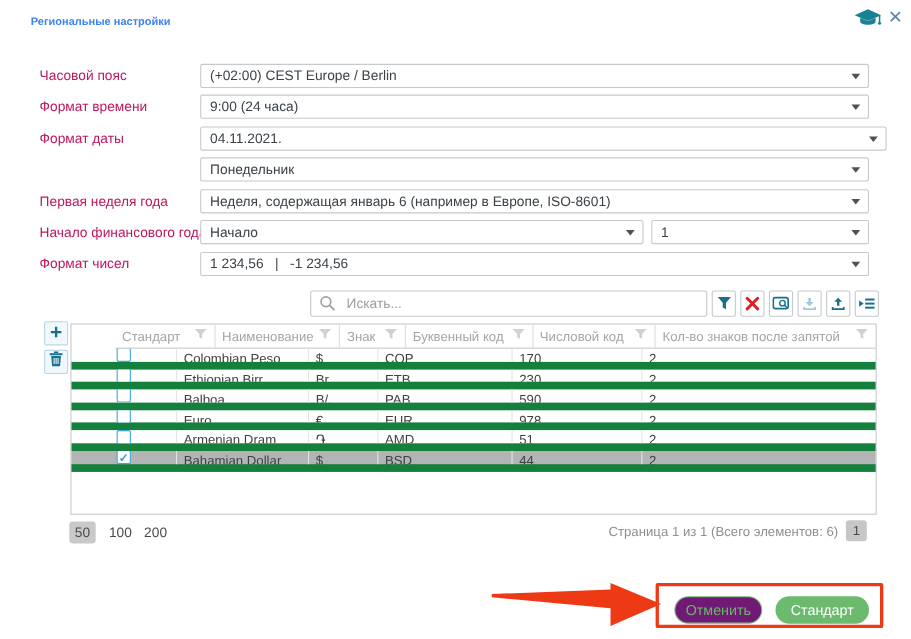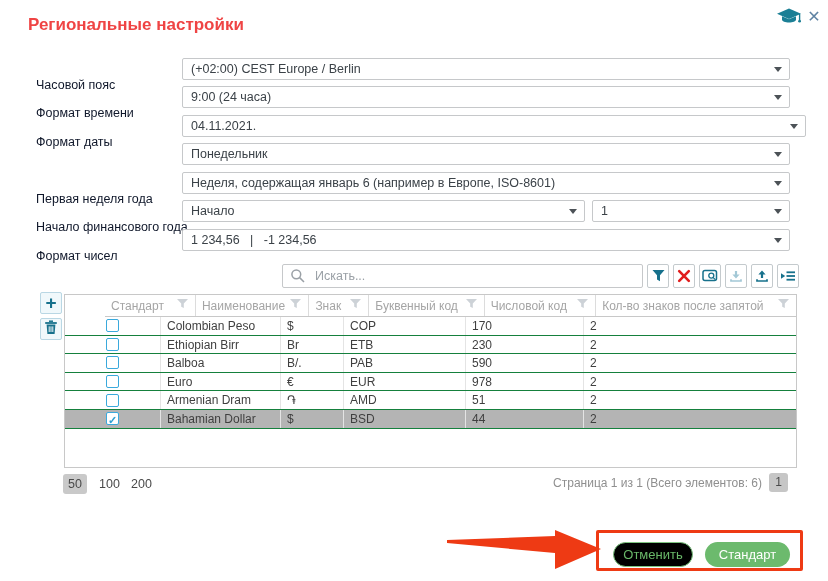--- a/index.html
+++ b/index.html
@@ -1,60 +1,60 @@
 <!DOCTYPE html>
 <html><head>
 <meta charset="utf-8">
 <style>
   * { margin:0; padding:0; box-sizing:border-box; }
   html,body { background:#fff; }
   body { font-family:"Liberation Sans", sans-serif; }
   .dialog { position:relative; width:828px; height:581px; background:#fff; overflow:hidden; }
 
-  .title { position:absolute; left:28px; top:15px; font-size:17px; font-weight:bold; color:#ef4444; }
+  .title { position:absolute; left:28px; top:15px; font-size:10px; font-weight:bold; color:#3b82f6; }
   .cap-btn { position:absolute; left:776px; top:7px; width:26px; height:20px; cursor:pointer; }
   .close-btn { position:absolute; left:804px; top:7px; width:20px; height:20px; font-size:16px; color:#5f83a3; text-align:center; line-height:20px; cursor:pointer; }
 
   .frow { position:absolute; left:0; width:828px; height:22px; }
-  .flabel { position:absolute; left:36px; top:16px; line-height:22px; font-size:12.5px; color:#0f172a; white-space:nowrap; }
+  .flabel { position:absolute; left:36px; top:0; line-height:22px; font-size:12.5px; color:#be185d; white-space:nowrap; }
   .select { position:absolute; top:0; height:22px; border:1px solid #c6c8ca; border-radius:2px; background:#fff; cursor:pointer; }
   .sval { position:absolute; left:8px; top:0; line-height:20px; font-size:12.5px; color:#3b4248; white-space:pre; }
   .arrow { position:absolute; right:7px; top:8px; width:0; height:0; border-left:4px solid transparent; border-right:4px solid transparent; border-top:5px solid #4c5257; }
 
   .searchwrap { position:absolute; left:282px; top:264px; width:361px; height:24px; }
   .search { width:100%; height:100%; border:1px solid #c6c8ca; border-radius:2px; padding:0 8px 0 32px; font-size:12.5px; color:#3b4248; font-family:"Liberation Sans",sans-serif; outline:none; }
   .search::placeholder { color:#9aa0a6; }
   .mag { position:absolute; left:8px; top:4px; }
 
   .tbtn { position:absolute; top:264px; width:22px; height:24px; border:1px solid #c4cacd; border-radius:2px; background:#fff; display:flex; align-items:center; justify-content:center; cursor:pointer; }
 
   .sidebtn { position:absolute; left:40px; width:22px; height:22px; border:1px solid #b9d7e4; border-radius:2px; background:#f0f8fb; display:flex; align-items:center; justify-content:center; cursor:pointer; }
   .plus-glyph { font-size:19px; font-weight:bold; color:#17718c; line-height:18px; }
 
   .grid { position:absolute; left:64px; top:294px; width:733px; height:174px; border:1px solid #c8c8c8; background:#fff; }
   .ghead { display:flex; height:22px; border-bottom:1px solid #c8c8c8;margin-left:40px; }
   .hcell { display:flex; align-items:center; justify-content:space-between; padding:0 6px; font-size:12px; color:#a5a5a5; border-right:1px solid #dcdcdc; overflow:hidden; white-space:nowrap; }
   .hcell:last-child { border-right:none; }
   .hfunnel { flex:none; margin-left:4px; cursor:pointer; }
-  .grow { display:flex; height:18.6px; border-bottom:1px solid #15803d; cursor:pointer; }
+  .grow { display:flex; height:18.6px; border-bottom:7px solid #15803d; cursor:pointer; }
   .gcell { font-size:12px; color:#3f3f3f; line-height:18.6px; padding:0 6px; border-right:1px solid #e4e4e4; overflow:hidden; white-space:nowrap; }
   .gcell:last-child { border-right:none; }
   .grow.selected { background:#b4b4b4; }
   .cbcell { display:flex; align-items:center; justify-content:center; padding:0; }
   .cb { width:13px; height:13px; border:1px solid #3aa9dc; border-radius:2px; background:#fff; position:relative; cursor:pointer; }
   .cb .mark { display:none; position:absolute; left:1px; top:-2px; font-size:11px; font-weight:bold; color:#2e9fd4; }
   .cb.checked .mark { display:block; }
 
   .psize { position:absolute; top:474px; height:20px; min-width:24px; padding:0 4px; font-size:12.5px; color:#4a4a4a; line-height:20px; text-align:center; border-radius:3px; cursor:pointer; }
   .psize.active { background:#c9c9c9; }
   .pinfo { position:absolute; top:476px; right:66px; font-size:12px; color:#8f8f8f; }
   .pbtn { position:absolute; top:473px; right:40px; width:19px; height:19px; background:#c6c6c6; border-radius:3px; font-size:12px; color:#4a4a4a; text-align:center; line-height:19px; cursor:pointer; }
 
   .btn { position:absolute; top:542px; height:25px; border-radius:13px; font-size:13px; text-align:center; line-height:25px; cursor:pointer; }
-  .btn-cancel { left:613px; width:80px; background:#000000; border:1px solid #7cc47f; color:#69b869; line-height:23px; }
+  .btn-cancel { left:613px; width:80px; background:#701a75; border:1px solid #7cc47f; color:#69b869; line-height:23px; }
   .btn-save { left:705px; width:85px; background:#6cba6d; border:none; color:#fff; }
 
   .annot-rect { position:absolute; left:596px; top:530px; width:207px; height:41px; border:3px solid #ee3a14; border-radius:2px; pointer-events:none; }
   .annot-arrow { position:absolute; left:440px; top:526px; pointer-events:none; }
 </style>
 </head>
 <body>
 
 <div class="dialog">
 

